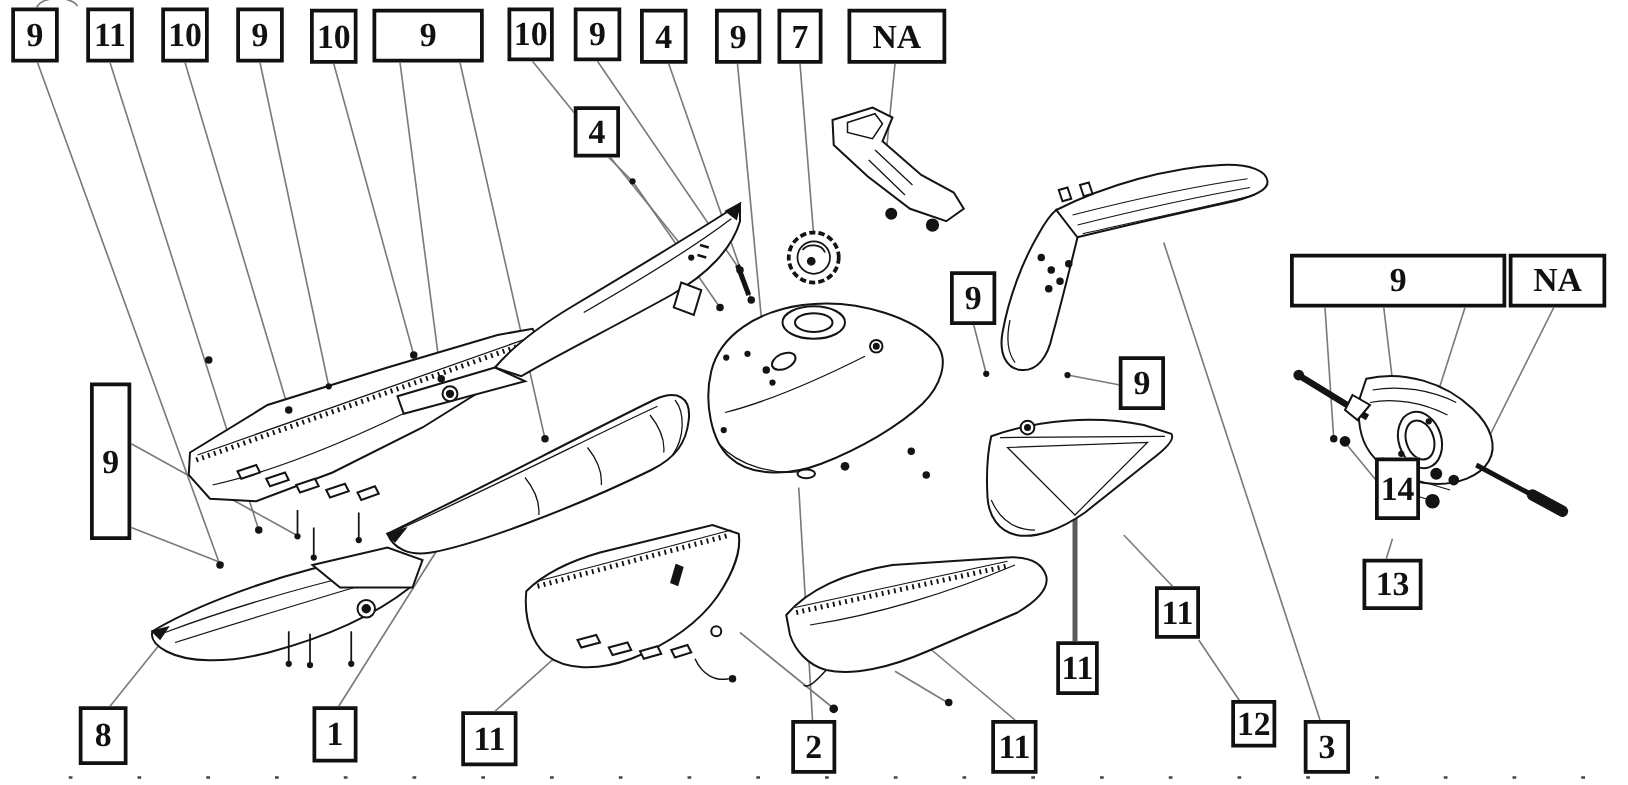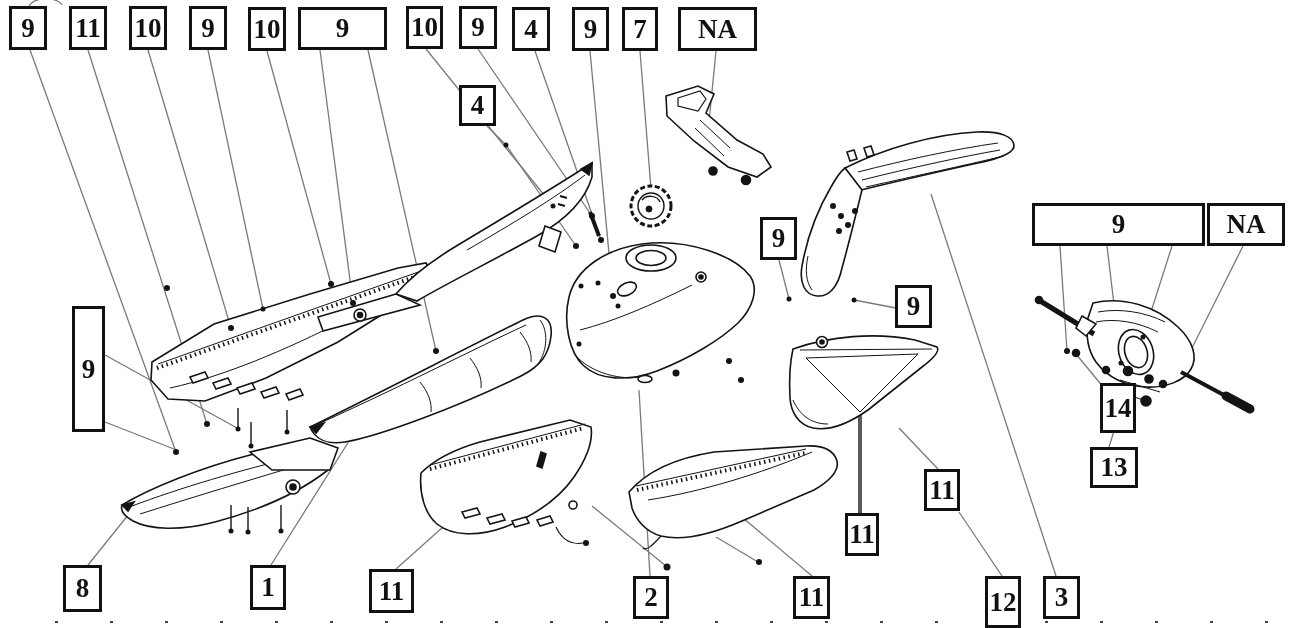--- a/index.html
+++ b/index.html
@@ -260,18 +260,18 @@
   <div class="callout" style="left:1032px;top:203px;width:173px;height:43px">9</div>
   <div class="callout" style="left:1207px;top:203px;width:78px;height:43px">NA</div>
   <div class="callout" style="left:72px;top:306px;width:33px;height:126px">9</div>
   <div class="callout" style="left:63px;top:565px;width:39px;height:47px">8</div>
   <div class="callout" style="left:250px;top:565px;width:36px;height:45px">1</div>
   <div class="callout" style="left:369px;top:569px;width:45px;height:44px">11</div>
   <div class="callout" style="left:633px;top:576px;width:36px;height:43px">2</div>
   <div class="callout" style="left:793px;top:576px;width:37px;height:43px">11</div>
   <div class="callout" style="left:845px;top:513px;width:34px;height:43px">11</div>
   <div class="callout" style="left:924px;top:469px;width:36px;height:42px">11</div>
-  <div class="callout" style="left:985px;top:576px;width:36px;height:52px">12</div>
+  <div class="callout" style="left:985px;top:560px;width:36px;height:38px">12</div>
   <div class="callout" style="left:1043px;top:576px;width:37px;height:43px">3</div>
   <div class="callout" style="left:1090px;top:447px;width:48px;height:41px">13</div>
-  <div class="callout" style="left:1100px;top:383px;width:36px;height:50px">14</div>
+  <div class="callout" style="left:1100px;top:366px;width:36px;height:50px">14</div>
 
 </div>
 
 </body></html>

